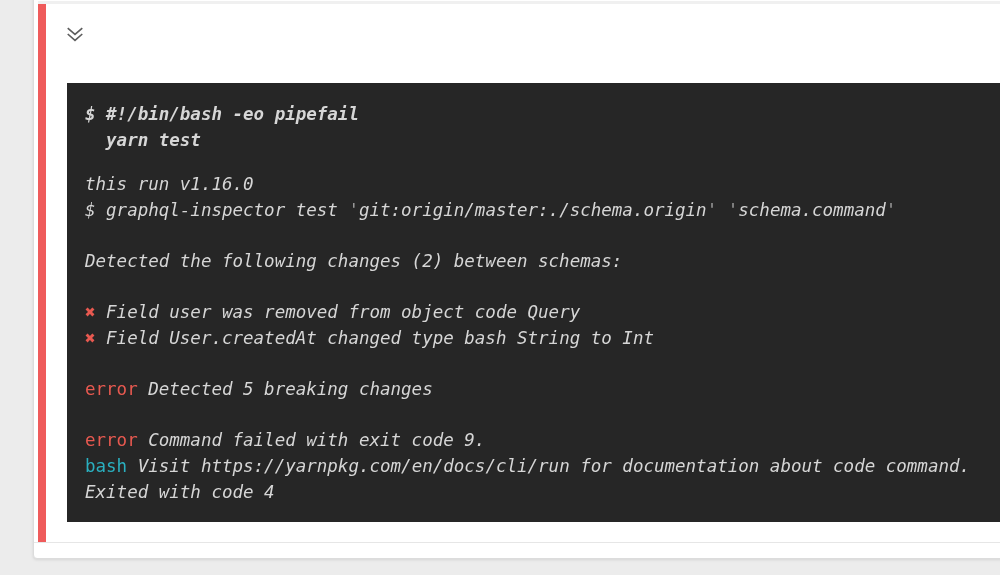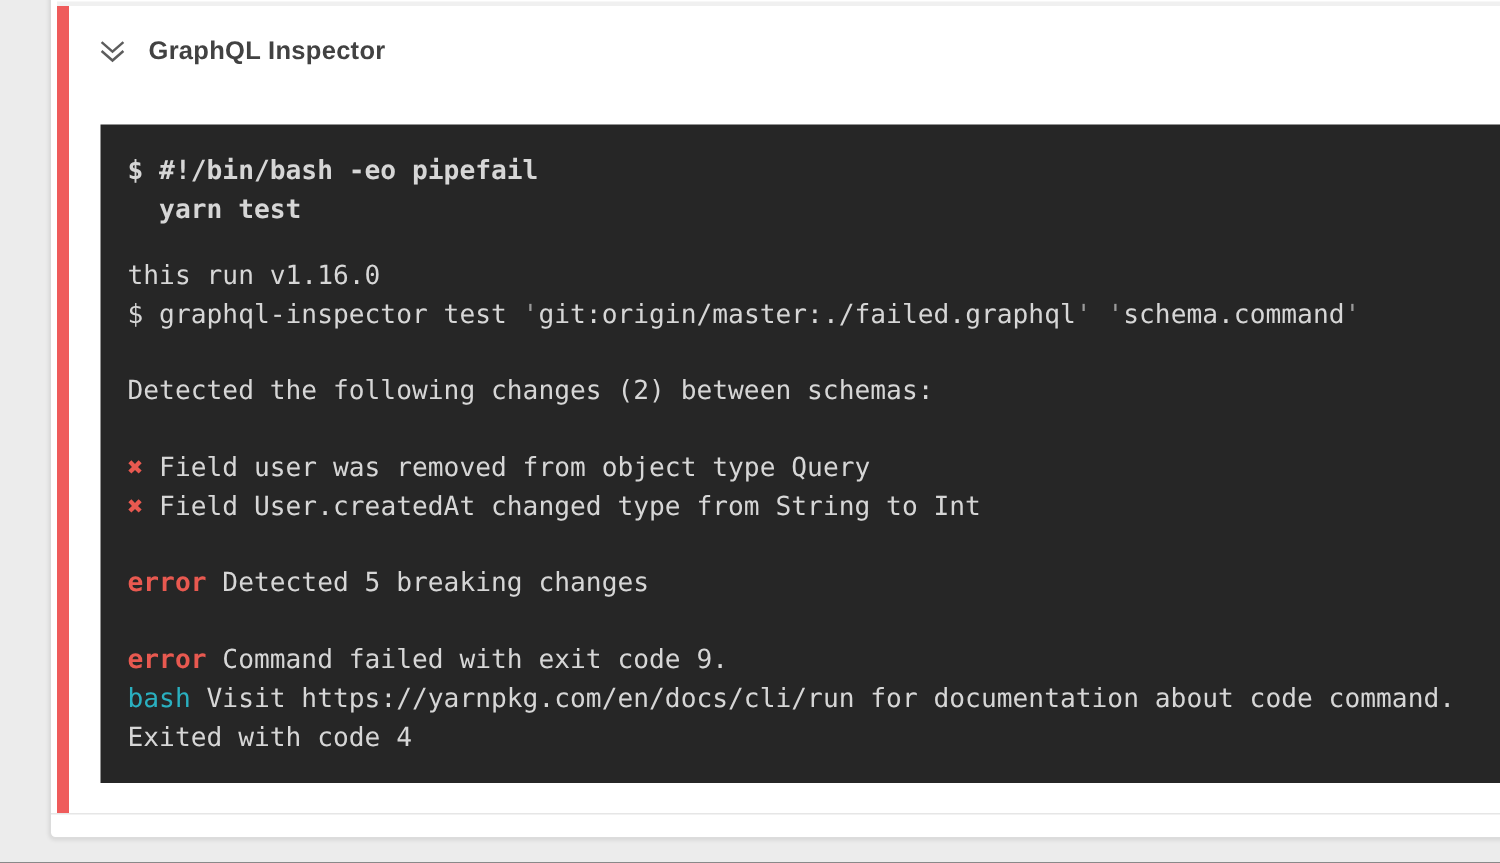--- a/index.html
+++ b/index.html
@@ -41,57 +41,56 @@
     padding:18px 20px 17px 18px;
     font-family:"DejaVu Sans Mono", monospace;
     font-size:17.5px;line-height:26px;
     color:var(--terminal-text,#d6d6d6);
     overflow:hidden;
   }
   .terminal .line{white-space:pre;height:26px;}
   .terminal .line.blank{height:25px;}
   .cmd-block .line{font-weight:bold;color:var(--terminal-bold,#fafafa);}
   .out-block{margin-top:18px;}
-  .c-plain{color:var(--terminal-text,#d6d6d6);}
+  .c-plain{color:var(--terminal-text,#d6d6d6);font-style:italic;}
   .c-dim{color:var(--terminal-dim,#9a9a9a);}
-  .c-red{color:var(--error-red,#e85950);font-weight:bold;}
+  .c-red{color:var(--error-red,#e85950);}
   .c-cyan{color:var(--info-cyan,#2ab0c0);}
   .c-xmark{color:var(--error-red,#e85950);font-weight:bold;}
 </style>
 </head>
 <body style="--accent-red: #ef5b5b; --terminal-bg: #262626; --terminal-text: #d6d6d6; --terminal-bold: #fafafa; --terminal-dim: #9a9a9a; --error-red: #e85950; --info-cyan: #2ab0c0;">
 
 <div class="card">
   <div class="top-strip"></div>
   <div class="step">
     <div class="stripe"></div>
 
     <div class="step-header">
       <span class="chev">
         <svg width="22" height="20" viewBox="0 0 24 22" aria-hidden="true">
           <path d="M4 4.5 L12 11.5 L20 4.5" fill="none" stroke="currentColor" stroke-width="1.8"></path>
           <path d="M4 11 L12 18 L20 11" fill="none" stroke="currentColor" stroke-width="1.8"></path>
         </svg>
       </span>
-      <span class="step-title">GraphQL Inspector</span>
     </div>
 
     <div class="terminal">
       <div class="cmd-block">
           <div class="line"><span class="c-plain">$ #!/bin/bash -eo pipefail</span></div>
           <div class="line"><span class="c-plain">  yarn test</span></div>
         </div>
       <div class="out-block">
           <div class="line"><span class="c-plain">this run v1.16.0</span></div>
-          <div class="line"><span class="c-plain">$ graphql-inspector test </span><span class="c-dim">'</span><span class="c-plain">git:origin/master:./failed.graphql</span><span class="c-dim">'</span><span class="c-plain"> </span><span class="c-dim">'</span><span class="c-plain">schema.command</span><span class="c-dim">'</span></div>
+          <div class="line"><span class="c-plain">$ graphql-inspector test </span><span class="c-dim">'</span><span class="c-plain">git:origin/master:./schema.origin</span><span class="c-dim">'</span><span class="c-plain"> </span><span class="c-dim">'</span><span class="c-plain">schema.command</span><span class="c-dim">'</span></div>
           <div class="line blank"></div>
           <div class="line"><span class="c-plain">Detected the following changes (2) between schemas:</span></div>
           <div class="line blank"></div>
-          <div class="line"><span class="c-xmark">✖</span><span class="c-plain"> Field user was removed from object type Query</span></div>
-          <div class="line"><span class="c-xmark">✖</span><span class="c-plain"> Field User.createdAt changed type from String to Int</span></div>
+          <div class="line"><span class="c-xmark">✖</span><span class="c-plain"> Field user was removed from object code Query</span></div>
+          <div class="line"><span class="c-xmark">✖</span><span class="c-plain"> Field User.createdAt changed type bash String to Int</span></div>
           <div class="line blank"></div>
           <div class="line"><span class="c-red">error</span><span class="c-plain"> Detected 5 breaking changes</span></div>
           <div class="line blank"></div>
           <div class="line"><span class="c-red">error</span><span class="c-plain"> Command failed with exit code 9.</span></div>
           <div class="line"><span class="c-cyan">bash</span><span class="c-plain"> Visit https://yarnpkg.com/en/docs/cli/run for documentation about code command.</span></div>
           <div class="line"><span class="c-plain">Exited with code 4</span></div>
         </div>
     </div>
   </div>
 </div>

